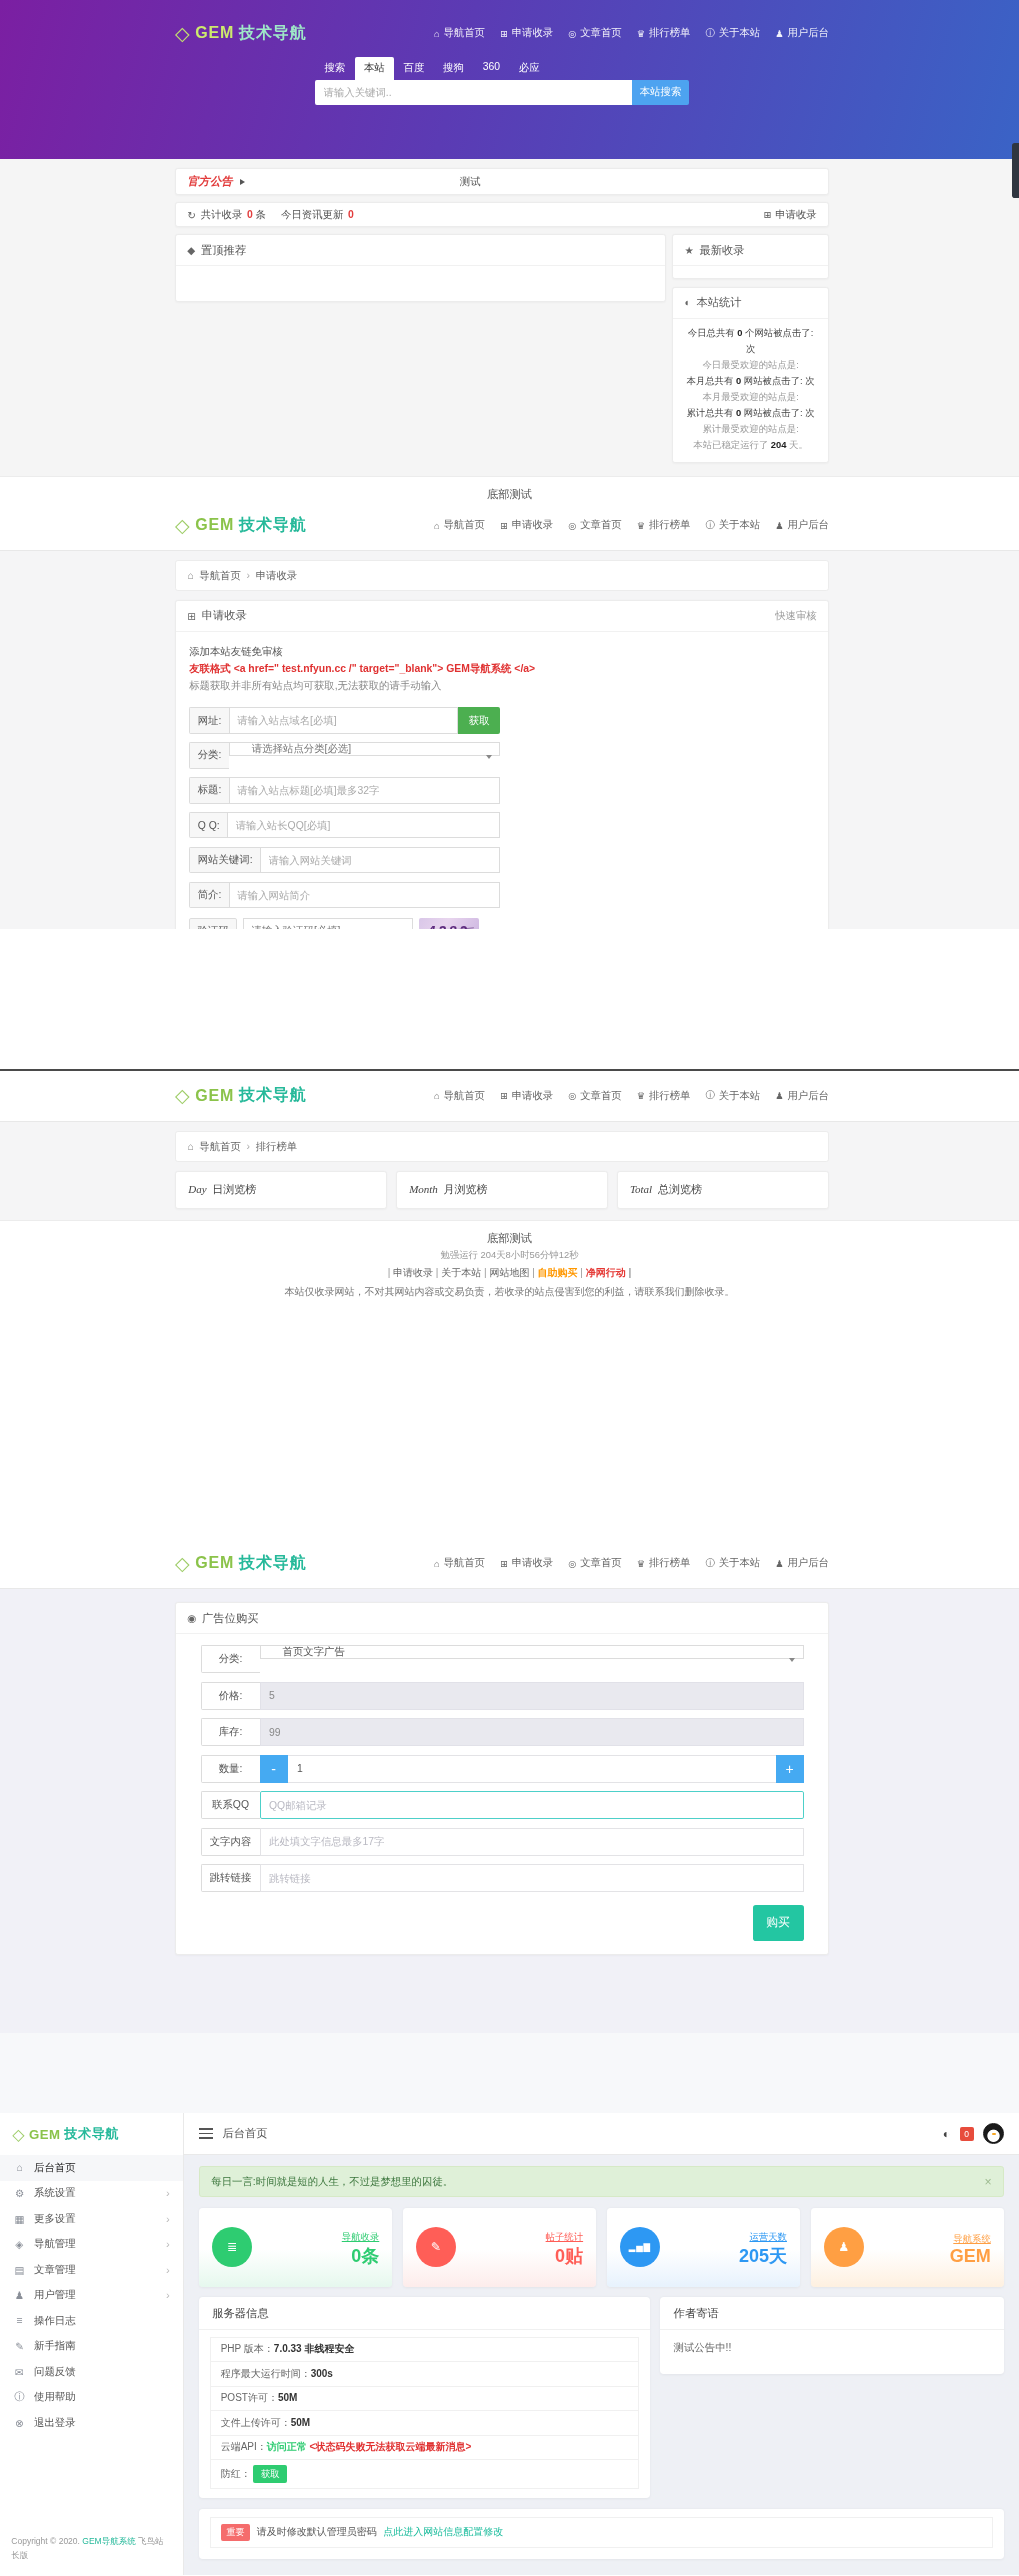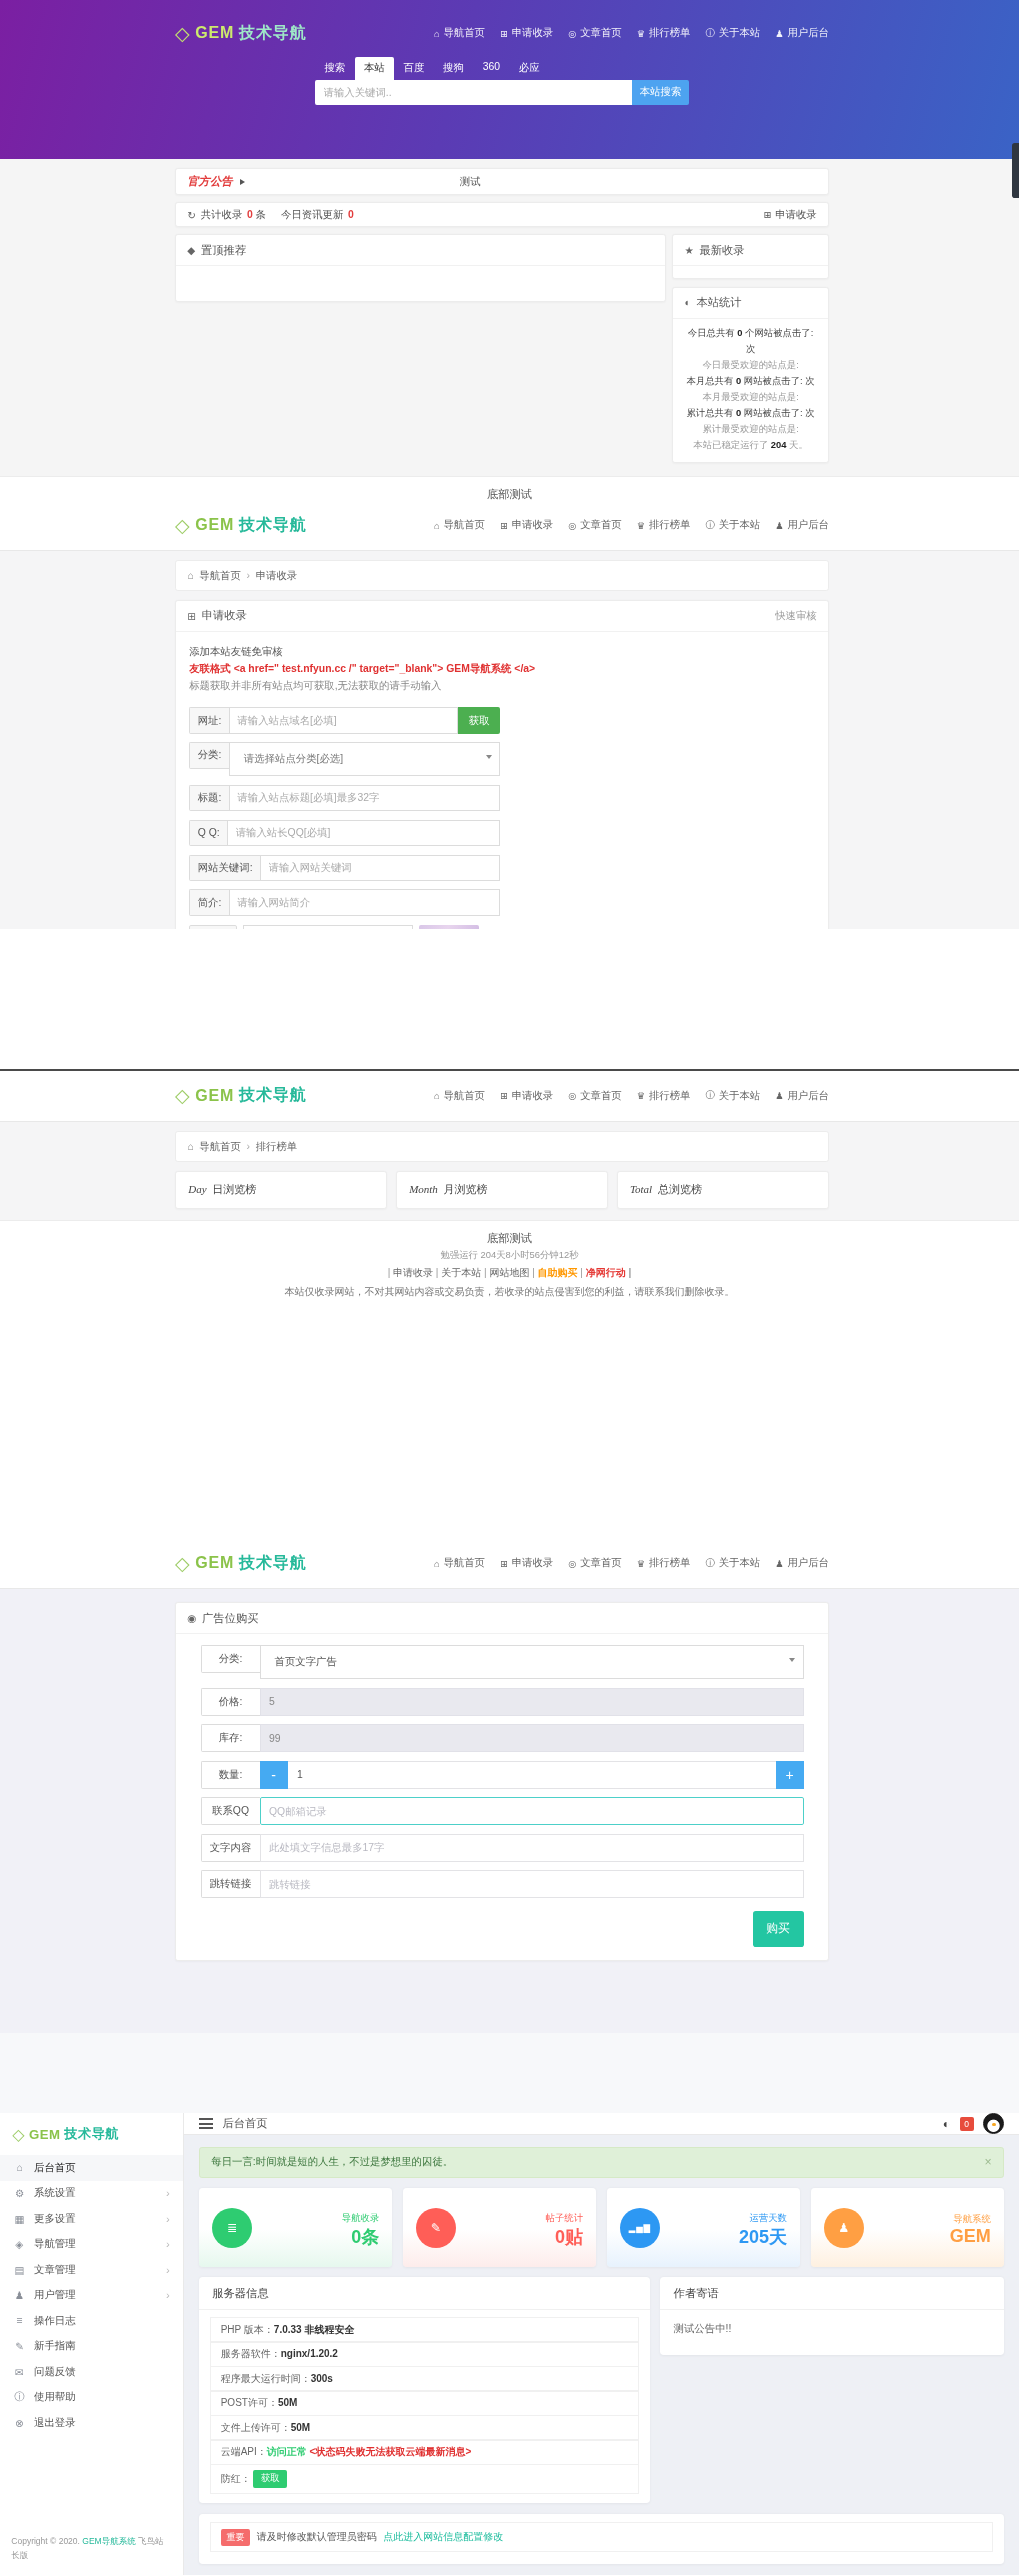--- a/index.html
+++ b/index.html
@@ -84,21 +84,21 @@
   .tips { padding:11.3px 13.2px 3.8px; font-size:10.4px; line-height:17px; }
   .tip1 { color:#555; }
   .tip2 { color:#e03131; font-weight:bold; }
   .tip3 { color:#888; }
   .fgrid { display:flex; flex-wrap:wrap; gap:8.5px 13.2px; padding:9.4px 13.2px 3.8px; }
   .fcell { display:flex; width:311px; }
   .addon { background:#f7f7f7; border:0.9px solid #dcdcdc; border-right:none; font-size:10.4px; color:#555; display:flex; align-items:center; padding:0 7.5px; white-space:nowrap; border-radius:1.9px 0 0 1.9px; height:26.4px; }
   .fin { flex:1; min-width:0; height:26.4px; border:0.9px solid #dcdcdc; padding:0 7.5px; font-size:10.4px; outline:none; color:#333; }
   .fin::placeholder { color:#aaa; }
   .btn-get { width:42px; height:26.4px; border:none; background:#4caf50; color:#fff; font-size:10.4px; border-radius:0 1.9px 1.9px 0; cursor:pointer; }
-  .sel { position:relative; flex:1; height:34px; border:0.9px solid #dcdcdc; background:#fff; font-size:10.4px; color:#777; display:flex; align-items:center; padding:0 19px 0 14px; cursor:pointer; }
+  .sel { position:relative; flex:1; height:14px; border:0.9px solid #dcdcdc; background:#fff; font-size:10.4px; color:#777; display:flex; align-items:center; padding:0 19px 0 22px; cursor:pointer; }
   .sel::after { content:""; position:absolute; right:7.5px; top:11.3px; border:3.8px solid transparent; border-top:4.7px solid #888; }
   .cap-row { display:flex; align-items:center; gap:5.7px; padding:5.7px 13.2px 1.9px; }
   .cap-row .addon { border-right:0.9px solid #dcdcdc; border-radius:1.9px; }
   .cap-in { width:170px; height:26.4px; border:0.9px solid #dcdcdc; padding:0 7.5px; font-size:10.4px; outline:none; }
   .captcha { width:60px; height:26.4px; background:linear-gradient(120deg,#d9c7e8 0%,#e8d5ee 40%,#cbb4e0 100%); color:#5e2b7e; font-style:italic; font-weight:bold; font-size:14px; letter-spacing:2.8px; text-align:center; line-height:26.4px; border-radius:1.9px; cursor:pointer; position:relative; }
   .captcha::after { content:""; position:absolute; left:3.8px; top:12.3px; width:51px; height:0.9px; background:rgba(90,40,120,.55); transform:rotate(-6deg); }
 
   
   .p3-gap { height:140px; background:#fff; }
   .dark-line { height:1.9px; background:#4a4a4a; }
@@ -153,21 +153,21 @@
   .stat-row { display:flex; gap:10.4px; margin-bottom:10.4px; }
   .scard { flex:1; height:79px; border-radius:3.8px; box-shadow:0 0.9px 2.8px rgba(0,0,0,.05); display:flex; align-items:center; padding:0 13.2px; }
   .sc1 { background:linear-gradient(to bottom,#fff 52%,#e6f8ee); }
   .sc2 { background:linear-gradient(to bottom,#fff 52%,#fdeceb); }
   .sc3 { background:linear-gradient(to bottom,#fff 52%,#e7f2fd); }
   .sc4 { background:linear-gradient(to bottom,#fff 52%,#fef0e0); }
   .scircle { width:40px; height:40px; border-radius:50%; color:#fff; display:flex; align-items:center; justify-content:center; font-size:12.3px; }
   .sc1 .scircle { background:#2ecc71; } .sc2 .scircle { background:#ff5e57; }
   .sc3 .scircle { background:#2d98f3; } .sc4 .scircle { background:#ff9f43; }
   .sright { margin-left:auto; text-align:right; }
-  .slabel { font-size:9.4px; margin-bottom:3.8px; }
+  .slabel { font-size:9.4px; margin-bottom:3.8px;text-decoration:underline; }
   .svalue { font-size:18px; font-weight:bold; }
   .sc1 .slabel,.sc1 .svalue { color:#2ecc71; } .sc2 .slabel,.sc2 .svalue { color:#ff5e57; }
   .sc3 .slabel,.sc3 .svalue { color:#2d98f3; } .sc4 .slabel,.sc4 .svalue { color:#ff9f43; }
   .info-row { display:flex; gap:10.4px; align-items:flex-start; margin-bottom:10.4px; }
   .server-card { width:451px; }
   .author-card { flex:1; }
   .dcard { background:#fff; border-radius:3.8px; box-shadow:0 0.9px 2.8px rgba(0,0,0,.05); }
   .dcard-h { padding:8.5px 13.2px; border-bottom:0.9px solid #f0f0f0; font-size:11.3px; color:#444; }
   .srv-rows { padding:7.5px 11.3px 9.4px; }
   .srv-row { border:0.9px solid #f0f0f0; padding:4.7px 9.4px; font-size:10px; color:#666; margin-top:-0.9px; line-height:14px; }
@@ -646,21 +646,20 @@
           <div class="scard sc4">
             <span class="scircle">♟</span>
             <span class="sright"><span class="slabel">导航系统</span><br><span class="svalue">GEM</span></span>
           </div>
         </div>
         <div class="info-row">
           <div class="dcard server-card">
             <div class="dcard-h">服务器信息</div>
             <div class="srv-rows">
               <div class="srv-row"><span>PHP 版本：</span><b>7.0.33 非线程安全</b></div>
-              <div class="srv-row"><span>服务器软件：</span><b>nginx/1.20.2</b></div>
               <div class="srv-row"><span>程序最大运行时间：</span><b>300s</b></div>
               <div class="srv-row"><span>POST许可：</span><b>50M</b></div>
               <div class="srv-row"><span>文件上传许可：</span><b>50M</b></div>
               <div class="srv-row"><span>云端API：</span><span class="ok">访问正常</span> <span class="err">&lt;状态码失败无法获取云端最新消息&gt;</span></div>
               <div class="srv-row"><span>防红：</span> <button class="btn-fh">获取</button></div>
             </div>
           </div>
           <div class="dcard author-card">
             <div class="dcard-h">作者寄语</div>
             <div class="author-body">测试公告中!!</div>

